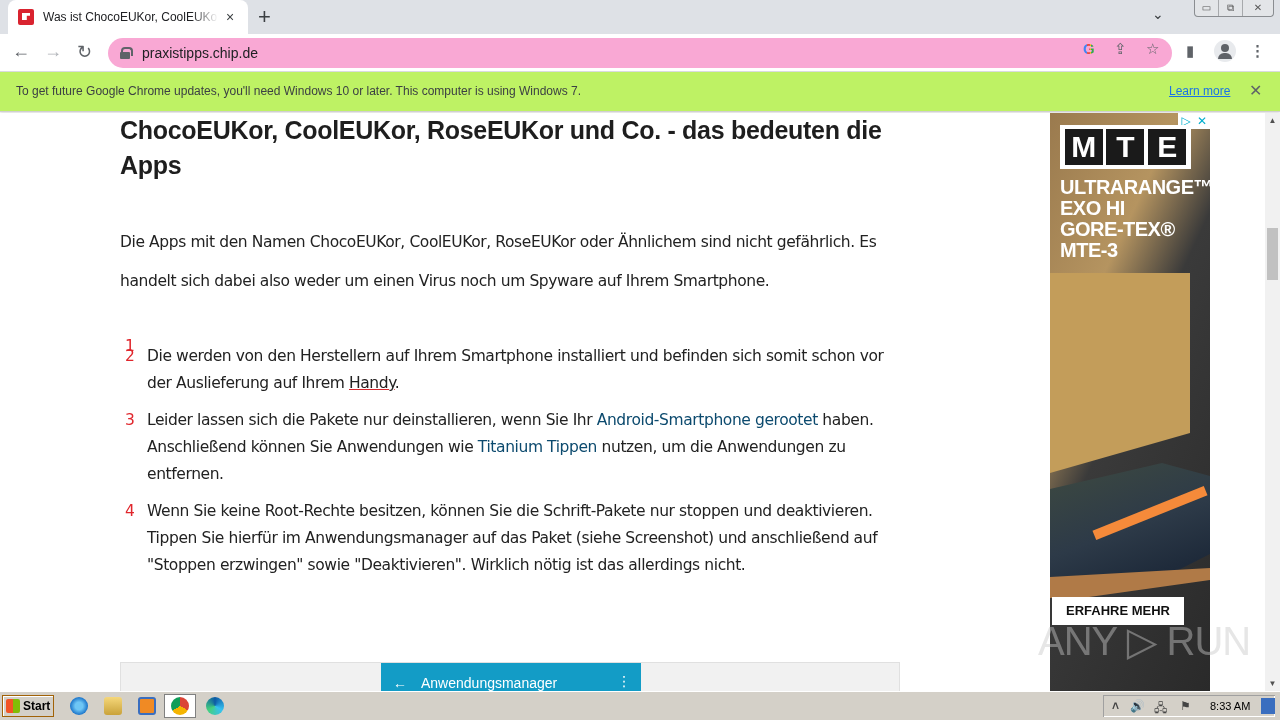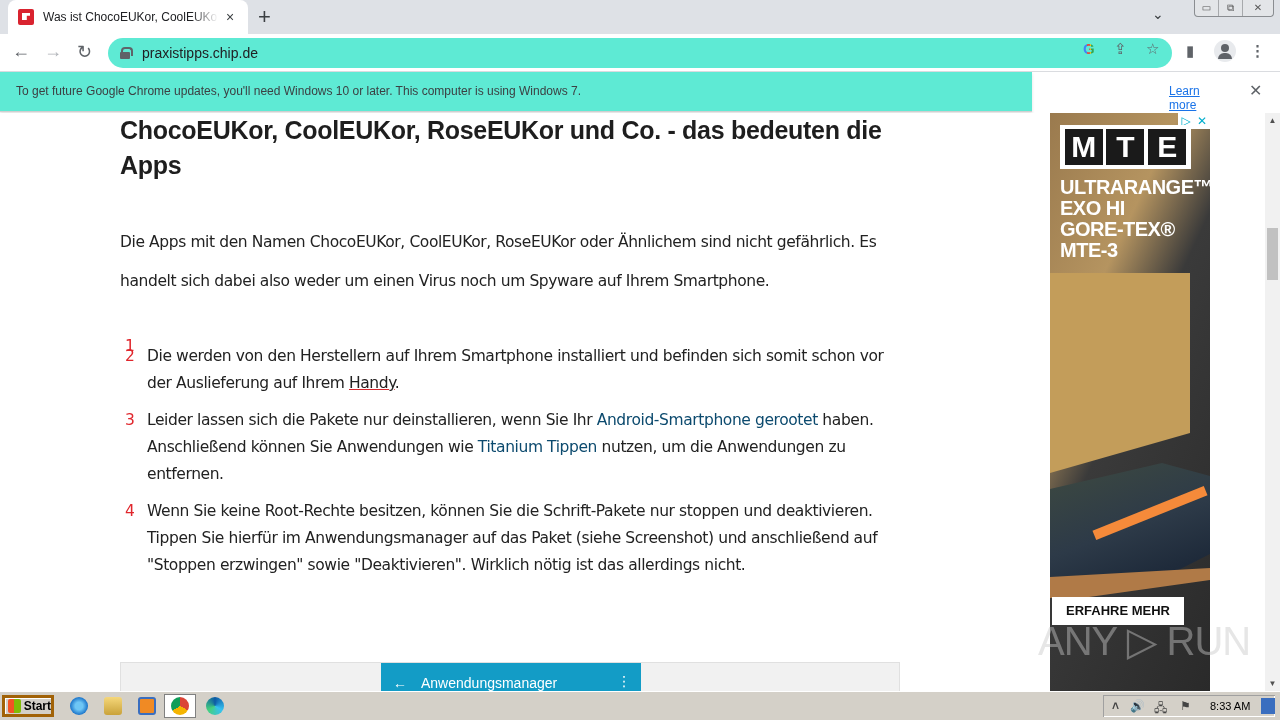--- a/index.html
+++ b/index.html
@@ -11,34 +11,34 @@
   .tab .title { font-size: 12px; color: #202124; white-space: nowrap; overflow: hidden; width: 175px; -webkit-mask-image: linear-gradient(90deg,#000 85%,transparent); }
   .tab .close { margin-left: 8px; font-size: 14px; color: #3c4043; }
   .newtab { position: absolute; left: 258px; top: 4px; font-size: 22px; color: #3c4043; }
   .tabsearch { position: absolute; left: 1152px; top: 6px; font-size: 14px; color: #3c4043; }
   .winctl { position: absolute; right: 6px; top: 0; display: flex; border: 1px solid #8a8d91; border-top: none; border-radius: 0 0 4px 4px; background: #e3e5e8; }
   .winctl span { width: 24px; height: 16px; font-size: 10px; color: #555; text-align: center; line-height: 16px; border-right: 1px solid #a7a9ac; }
   .winctl span:last-child { border-right: none; width: 30px; }
 
   .toolbar { position: absolute; left: 0; top: 34px; width: 1280px; height: 38px; background: #fff; border-bottom: 1px solid #dadce0; }
   .navbtn { position: absolute; top: 7px; font-size: 18px; color: #5f6368; }
-  .omnibox { position: absolute; left: 108px; top: 4px; width: 1064px; height: 30px; background: #5eead4; border-radius: 15px; display: flex; align-items: center; padding-left: 12px; }
+  .omnibox { position: absolute; left: 108px; top: 4px; width: 1064px; height: 30px; background: #f9a8d4; border-radius: 15px; display: flex; align-items: center; padding-left: 12px; }
   .omnibox .lock { width: 10px; height: 12px; position: relative; margin-right: 12px; }
   .omnibox .lock::before { content:""; position:absolute; left:1px; top:0; width:8px; height:7px; border:2px solid #5f6368; border-bottom:none; border-radius:4px 4px 0 0; }
   .omnibox .lock::after { content:""; position:absolute; left:0; top:5px; width:10px; height:7px; background:#5f6368; border-radius:1px; }
   .url-host { font-size: 14px; color: #202124; }
   .url-path { font-size: 14px; color: #5f6368; }
   .omni-icon { position: absolute; top: 6px; font-size: 15px; color: #5f6368; }
   .gicon { font-weight: bold; font-size: 15px; background: linear-gradient(90deg,#4285f4 0 35%,#ea4335 35% 55%,#fbbc05 55% 70%,#34a853 70%); -webkit-background-clip: text; color: transparent; }
   .tb-right { position: absolute; top: 8px; color: #5f6368; font-size: 15px; }
   .avatar { position: absolute; left: 1214px; top: 40px; width: 22px; height: 22px; border-radius: 50%; background: #e8eaed; }
   .avatar::before { content:""; position:absolute; left:7px; top:4px; width:8px; height:8px; border-radius:50%; background:#5f6368; }
   .avatar::after { content:""; position:absolute; left:4px; top:13px; width:14px; height:6px; border-radius:7px 7px 0 0; background:#5f6368; }
 
-  .infobar { position: absolute; left: 0; top: 72px; width: 1032px; height: 40px; background: #5eead4; border-bottom: 1px solid #d0d0d0; box-shadow: 0 2px 3px rgba(0,0,0,0.12); }
+  .infobar { position: absolute; left: 0; top: 72px; width: 1280px; height: 40px; background: #bef264; border-bottom: 1px solid #d0d0d0; box-shadow: 0 2px 3px rgba(0,0,0,0.12); }
   .infobar .msg { position: absolute; left: 16px; top: 12px; font-size: 12px; color: #3c4043; }
   .infobar .learn { position: absolute; left: 1169px; top: 12px; font-size: 12px; color: #1a73e8; text-decoration: underline; }
   .infobar .x { position: absolute; left: 1249px; top: 9px; font-size: 16px; color: #5f6368; }
 
   .page { position: absolute; left: 0; top: 113px; width: 1265px; height: 578px; overflow: hidden; background: #fff; }
   .article { position: absolute; left: 120px; top: 0; width: 780px; font-family: "DejaVu Sans", sans-serif; color: #1e1e1e; }
   .h2 { font-family: "Liberation Sans", sans-serif; font-weight: bold; font-size: 25px; line-height: 35px; color: #1e1e1e; margin-top: 0px; letter-spacing: -0.3px; }
   .intro { position: absolute; top: 110px; left: 0; width: 760px; font-size: 15.5px; line-height: 39px; color: #222; letter-spacing: -0.4px; }
   .steps { position: absolute; top: 220px; left: 0; width: 790px; list-style: none; }
   .step { position: relative; padding-left: 27px; font-size: 15.5px; line-height: 27px; color: #222; margin-bottom: 10px; letter-spacing: -0.4px; }
@@ -65,21 +65,21 @@
   .ad .brand { position: absolute; left: 0; top: 530px; width: 160px; text-align: center; color: #fff; font-weight: bold; font-size: 34px; font-family: "Liberation Sans", sans-serif; letter-spacing: -1px; }
 
   .watermark { position: absolute; left: 1038px; top: 505px; font-size: 40px; color: rgba(200,200,200,0.45); font-family: "Liberation Sans", sans-serif; letter-spacing: -1px; }
 
   .scrollbar { position: absolute; left: 1265px; top: 113px; width: 15px; height: 578px; background: #f1f1f1; }
   .scrollbar .up, .scrollbar .down { position:absolute; left:0; width:15px; height:15px; font-size:8px; color:#505050; text-align:center; line-height:15px; }
   .scrollbar .up { top: 0; } .scrollbar .down { bottom: 0; }
   .scrollbar .thumb { position: absolute; left: 2px; top: 115px; width: 11px; height: 52px; background: #c1c1c1; }
 
   .taskbar { position: absolute; left: 0; top: 691px; width: 1280px; height: 29px; background: #d4d0c8; border-top: 1px solid #fff; }
-  .start { position: absolute; left: 2px; top: 3px; width: 52px; height: 22px; border: 3px solid #a16207; background: #d4d0c8; font-weight: bold; font-size: 12px; display:flex; align-items:center; padding-left: 3px; box-shadow: inset 1px 1px #fff; }
+  .start { position: absolute; left: 2px; top: 3px; width: 52px; height: 22px; border: 1px solid #a16207; background: #d4d0c8; font-weight: bold; font-size: 12px; display:flex; align-items:center; padding-left: 3px; box-shadow: inset 1px 1px #fff; }
   .start .flag { width: 14px; height: 14px; margin-right: 3px; background: linear-gradient(90deg,#f35325 50%,#81bc06 50%); border-radius: 2px; }
   .tb-icon { position: absolute; top: 5px; width: 18px; height: 18px; border-radius: 3px; }
   .tb-active { position: absolute; left: 164px; top: 2px; width: 32px; height: 24px; border: 1px solid #808080; background: #fff; }
   .tray { position: absolute; left: 1103px; top: 3px; width: 172px; height: 22px; border: 1px solid #a0a0a0; border-right: none; border-bottom: none; box-shadow: inset -1px -1px #fff; }
   .tray .ic { position:absolute; top: 3px; font-size: 12px; color: #444; }
   .tray .clock { position: absolute; left: 106px; top: 4px; font-size: 11px; color: #000; }
   .tray .desk { position: absolute; right: 0; top: 2px; width: 14px; height: 16px; background: #3a6ebf; }
 </style>
 </head>
 <body>

